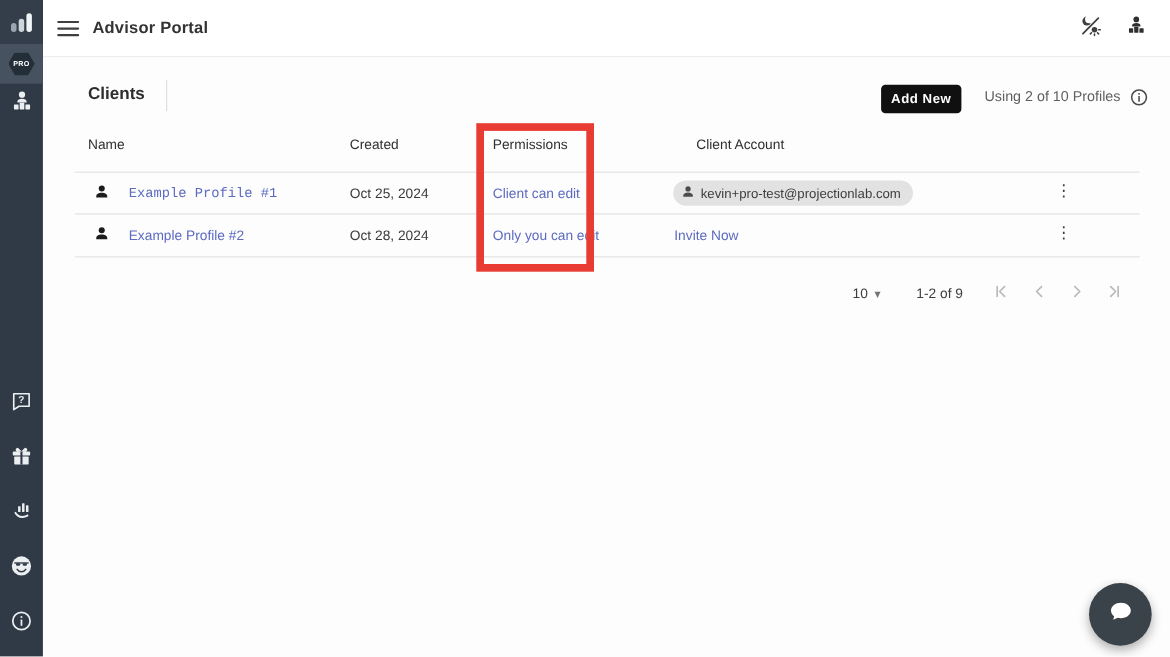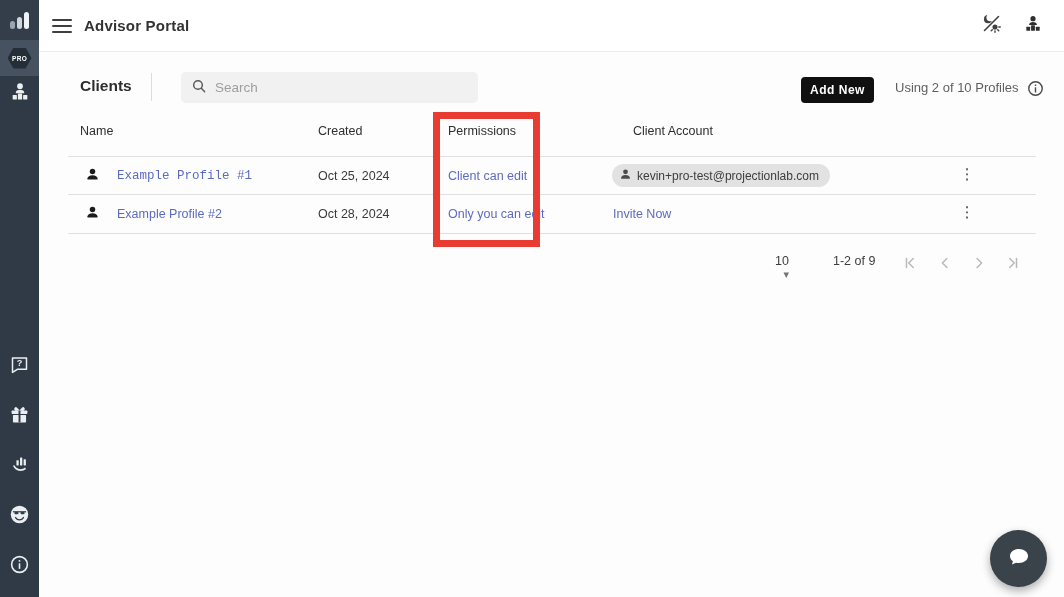--- a/index.html
+++ b/index.html
@@ -59,21 +59,21 @@
   .link { color:#5c6bc0; cursor:pointer; text-decoration:none; }
   .person-ic { position:absolute; color:#1c1c1c; }
 
   .chip { position:absolute; display:flex; align-items:center; gap:5px; height:23px; padding:0 11px 0 7px;
           background:#e2e2e2; border-radius:12px; font-size:12px; color:#3d3d3d; cursor:pointer;text-align:right; }
   .kebab { position:absolute; left:920px; width:16px; text-align:center; font-size:15px; color:#3f3f3f;
            cursor:pointer; line-height:1; letter-spacing:0; }
 
   
   .pagination { position:absolute; top:214px; left:0; width:997px; height:20px; }
-  .pg-item { position:absolute; top:0; height:20px; display:flex; align-items:flex-end; color:#3e3e3e; font-size:12.5px;flex-direction:column; }
+  .pg-item { position:absolute; top:0; height:20px; display:flex; align-items:flex-end; color:#3e3e3e; font-size:12.5px; }
   .pg-caret { color:#757575; font-size:11px; margin-left:6px; }
   .pg-nav { color:#b9b9b9; cursor:default; }
 
   
   .highlight-box { position:absolute; left:394px; top:72px; width:107px; height:135px;
                    border:7px solid #e83b32; pointer-events:none; z-index:10; }
   .fab { position:absolute; left:951px; top:490px; width:57px; height:57px; border-radius:50%;
          background:#3a424a; box-shadow:0 4px 10px rgba(0,0,0,.32); display:flex; align-items:center;
          justify-content:center; cursor:pointer; z-index:6; }
 </style>
@@ -194,29 +194,20 @@
         </span>
       </div>
     </div>
   </div>
 
   <div class="main">
 
     <div class="clients-heading">Clients</div>
     <div class="v-divider"></div>
 
-    <div class="search-box">
-      <span>
-        <svg width="16" height="16" viewBox="0 0 24 24" fill="none" stroke="#5a5a5a" stroke-width="2.2" stroke-linecap="round">
-          <circle cx="10.5" cy="10.5" r="6.5"></circle>
-          <line x1="15.5" y1="15.5" x2="20.5" y2="20.5"></line>
-        </svg>
-      </span>
-      <input type="text" value="" placeholder="Search" style="">
-    </div>
 
     <button class="add-btn">Add New</button>
 
     <div class="usage-wrap">
       <span class="usage-text">Using 2 of 10 Profiles</span>
       <span>
         <svg width="17" height="17" viewBox="0 0 24 24" fill="none" stroke="#4a4a4a" stroke-width="2">
           <circle cx="12" cy="12" r="9.5"></circle>
           <rect x="11" y="6.4" width="2" height="2" fill="#4a4a4a" stroke="none"></rect>
           <rect x="11" y="10.3" width="2" height="7.3" fill="#4a4a4a" stroke="none"></rect>

